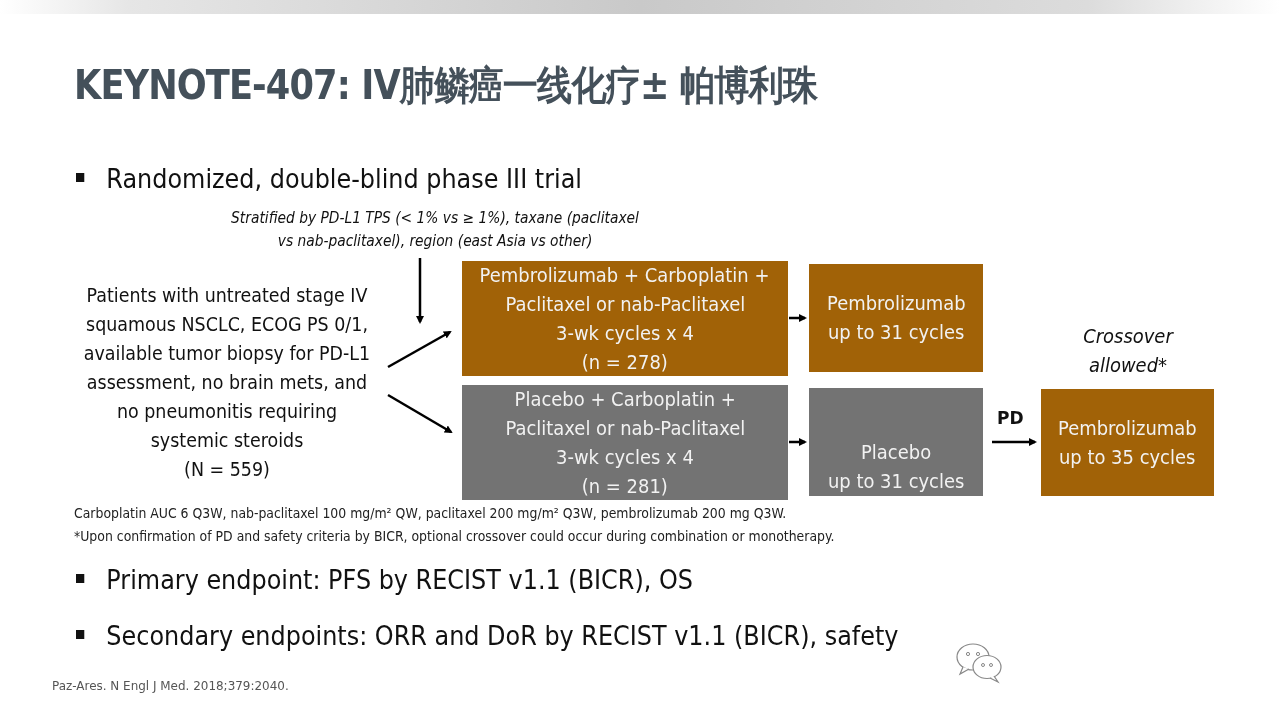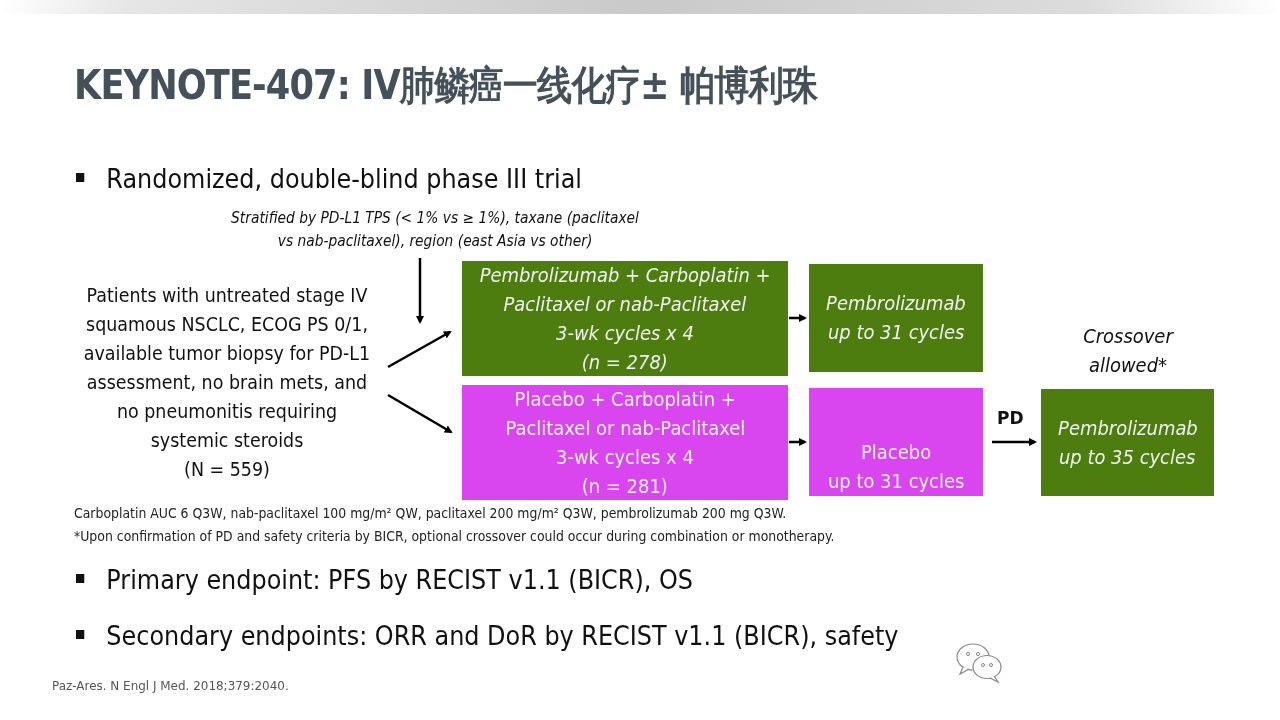--- a/index.html
+++ b/index.html
@@ -38,22 +38,22 @@
     text-align: center; font-size: 19px; line-height: 29px; color: #111;
     font-family: "DejaVu Sans", sans-serif; transform: scaleX(0.92);
   }
 
   .box {
     position: absolute; display: flex; flex-direction: column; justify-content: center; align-items: center;
     color: #f2f2f2; font-size: 19.5px; line-height: 29px; text-align: center;
     font-family: "DejaVu Sans", sans-serif;
   }
   .box span { display: block; white-space: nowrap; transform: scaleX(0.92); }
-  .teal { background: #4d7c0f; font-style: italic; }
-  .orange { background: #d946ef; }
+  .teal { background: #a16207; }
+  .orange { background: #737373; }
   #box-arm1 { left: 462px; top: 261px; width: 326px; height: 115px; }
   #box-arm2 { left: 462px; top: 385px; width: 326px; height: 115px; }
   #box-maint1 { left: 809px; top: 264px; width: 174px; height: 108px; }
   #box-maint2 { left: 809px; top: 388px; width: 174px; height: 108px; justify-content: flex-end; }
   #box-cross { left: 1041px; top: 389px; width: 173px; height: 107px; }
 
   .crossover-label {
     position: absolute; left: 1058px; top: 322px; width: 140px; text-align: center;
     font-style: italic; font-size: 19.5px; line-height: 29px; color: #111;
     font-family: "DejaVu Sans", sans-serif; transform: scaleX(0.92);

